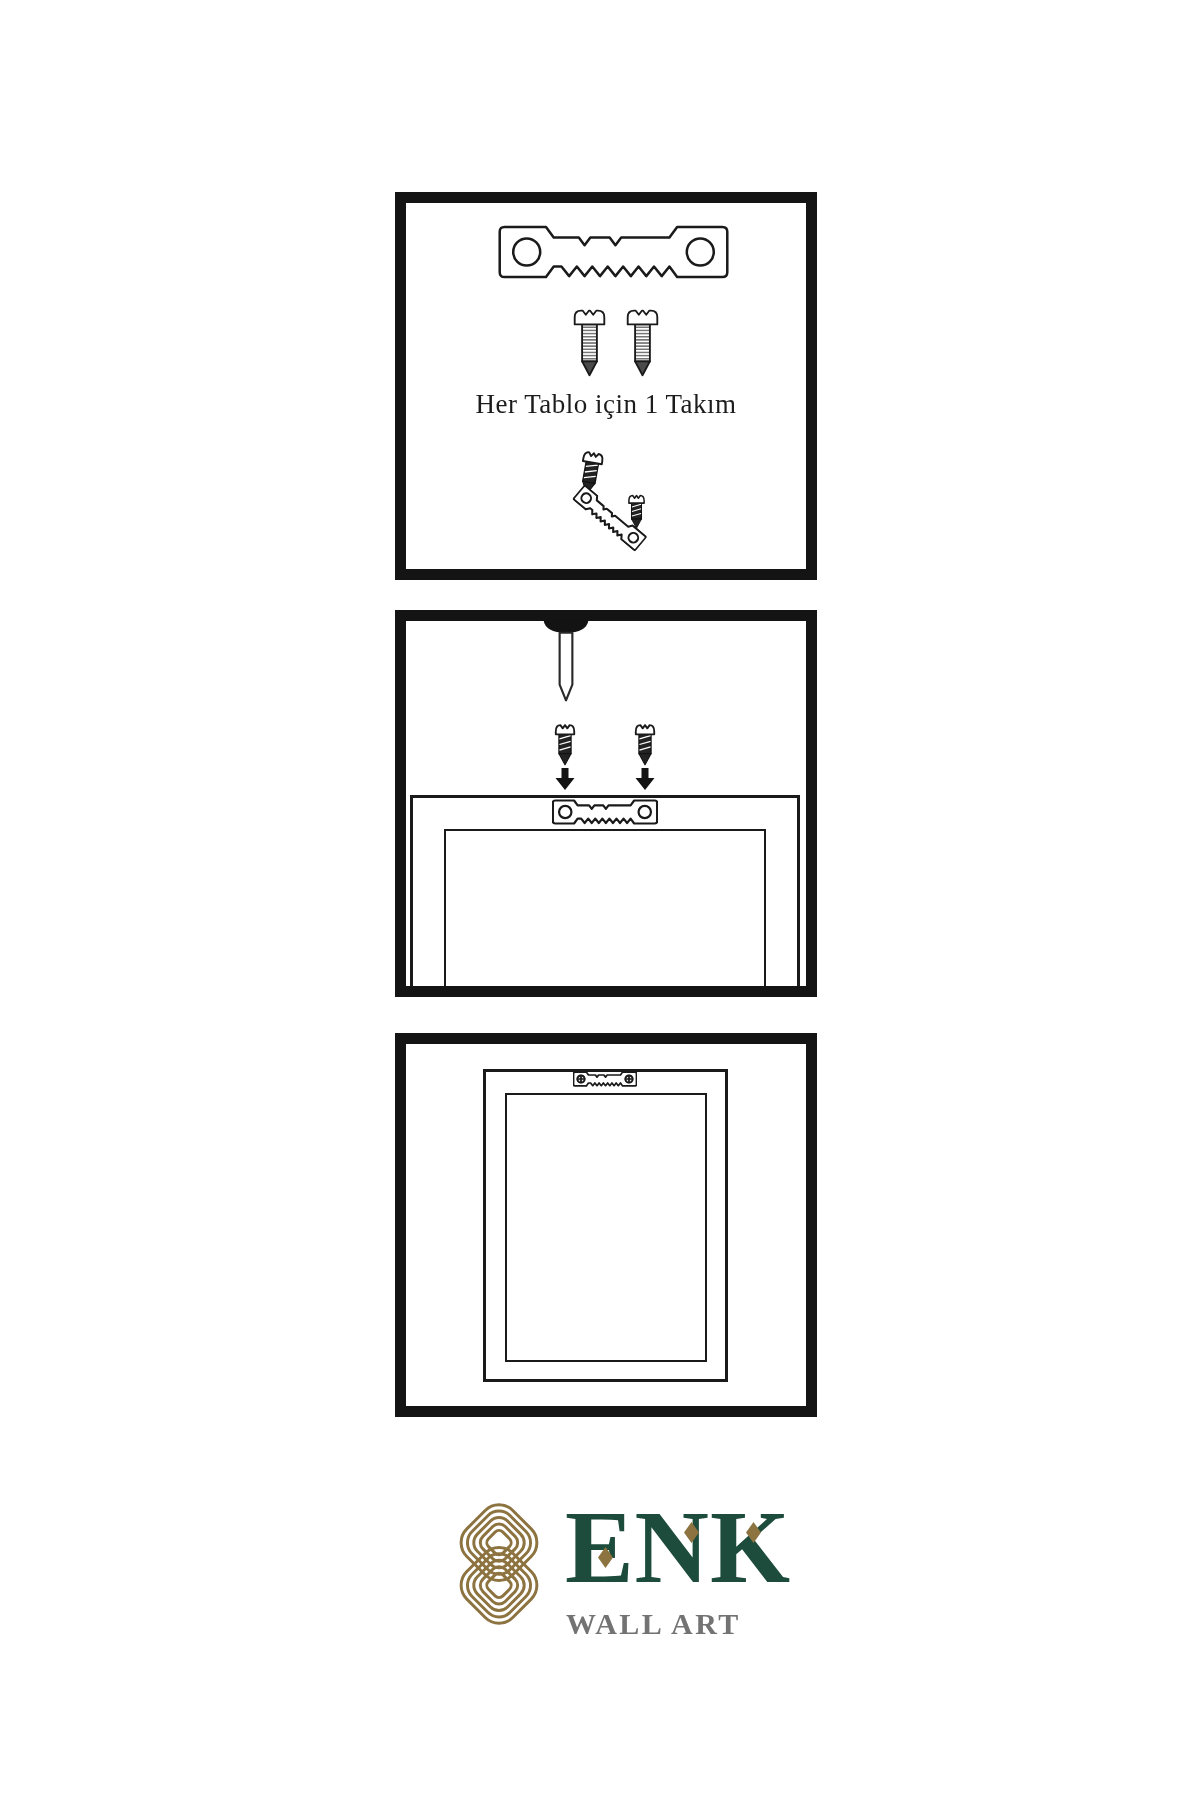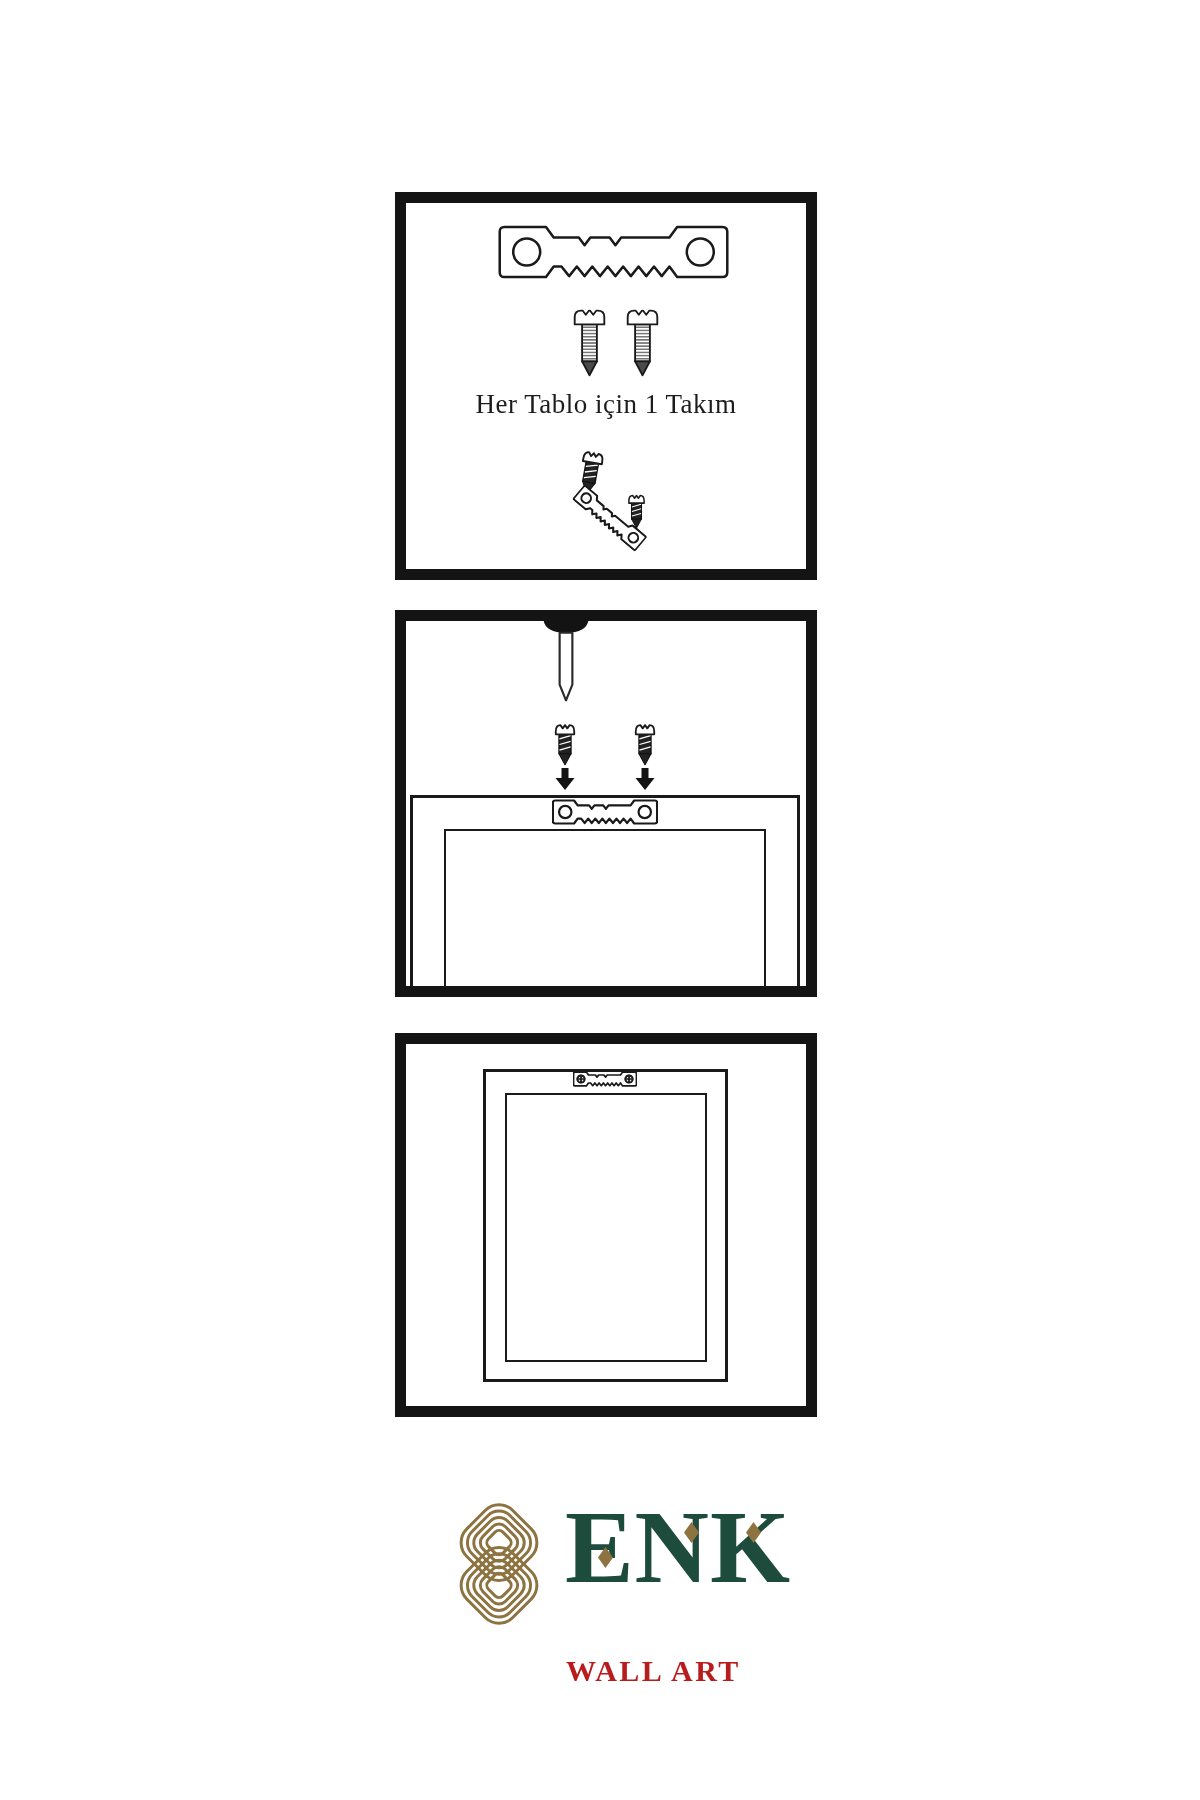--- a/index.html
+++ b/index.html
@@ -15,22 +15,22 @@
   .sw26{stroke-width:2.6;}
   .sw5{stroke-width:5;}
   .sw6{stroke-width:6;}
   .sw7{stroke-width:6.5;}
   .hanger-stroke{stroke:#1a1a1a;}
   
   .enk-wrap{position:absolute;left:563px;top:1496px;width:230px;height:104px;color:#1d4b3c;}
   .enk-text{font-size:103px;line-height:103px;font-weight:bold;letter-spacing:1px;text-align:center;}
   .diamond{position:absolute;width:15px;height:21px;background:#8c7340;
            clip-path:polygon(50% 0,100% 50%,50% 100%,0 50%);}
-  .wallart{position:absolute;left:566px;top:1654px;font-size:30px;font-weight:bold;
-           letter-spacing:2.5px;color:#b91c1c;white-space:nowrap;}
+  .wallart{position:absolute;left:566px;top:1607px;font-size:30px;font-weight:bold;
+           letter-spacing:2.5px;color:#737373;white-space:nowrap;}
 </style>
 </head>
 <body>
 
 <div id="page">
 
   <svg style="position:absolute;width:0;height:0" aria-hidden="true">
     <defs>
       <pattern id="thr" patternUnits="userSpaceOnUse" width="16" height="3.4">
         <path d="M0,1.7 H16" stroke="#2a2a2a" stroke-width="1.1"></path>

